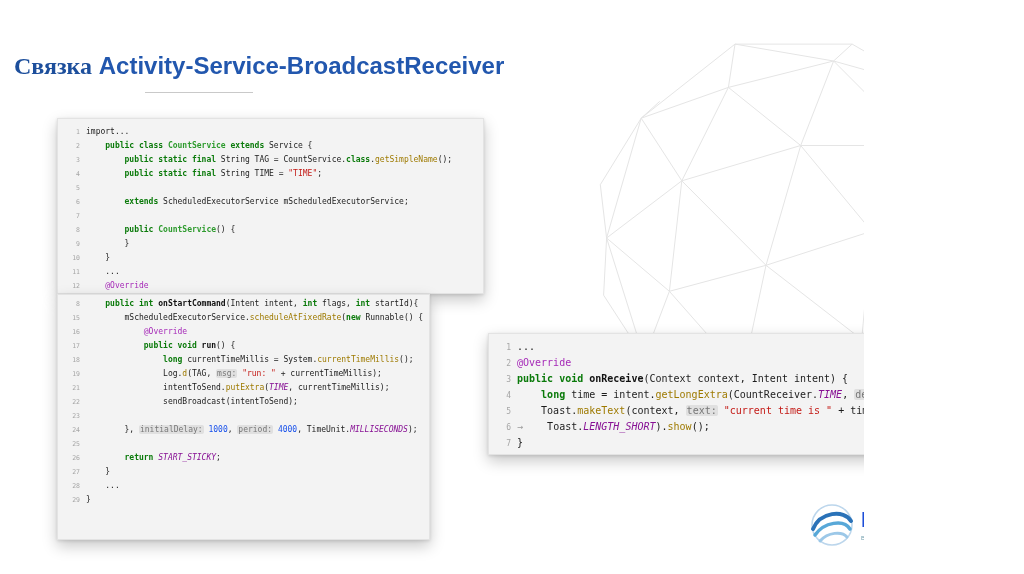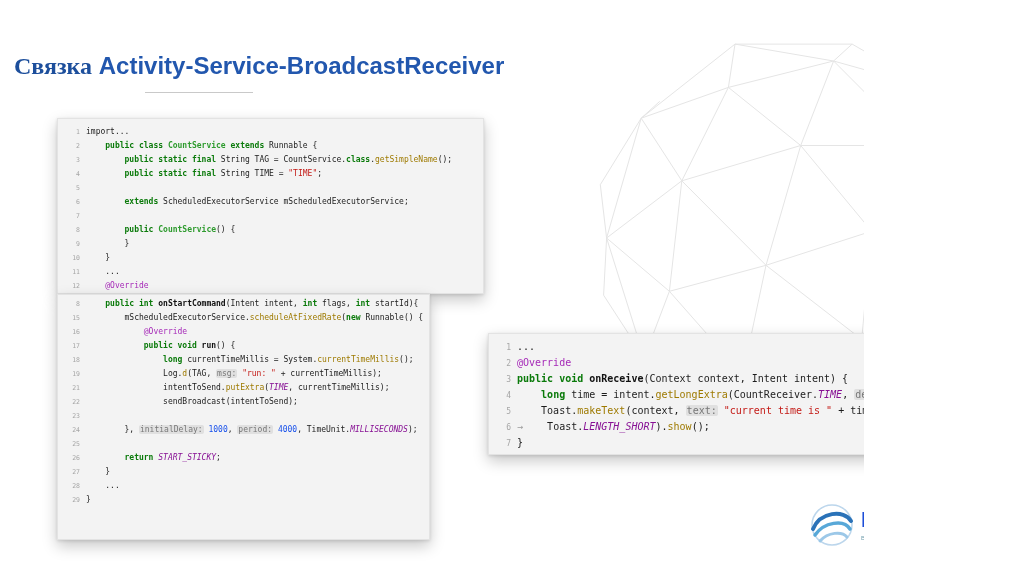--- a/index.html
+++ b/index.html
@@ -124,21 +124,21 @@
     </svg>
 
   <div class="title">
     <span class="prefix">Связка</span>
     <span class="main">Activity-Service-BroadcastReceiver</span>
   </div>
   <div class="title-underline"></div>
 
   <div class="code-card code-sm" id="card-service-top">
       <div class="code-line"><span class="ln">1</span><span class="lt"><span class="seg-p">import...</span></span></div>
-      <div class="code-line"><span class="ln">2</span><span class="lt"><span class="seg-p">    </span><span class="seg-k">public class </span><span class="seg-cl">CountService</span><span class="seg-p"> </span><span class="seg-k">extends</span><span class="seg-p"> Runnable {</span></span></div>
+      <div class="code-line"><span class="ln">2</span><span class="lt"><span class="seg-p">    </span><span class="seg-k">public class </span><span class="seg-cl">CountService</span><span class="seg-p"> </span><span class="seg-k">extends</span><span class="seg-p"> Service {</span></span></div>
       <div class="code-line"><span class="ln">3</span><span class="lt"><span class="seg-p">        </span><span class="seg-k">public static final </span><span class="seg-p">String TAG = CountService.</span><span class="seg-k">class</span><span class="seg-p">.</span><span class="seg-m">getSimpleName</span><span class="seg-p">();</span></span></div>
       <div class="code-line"><span class="ln">4</span><span class="lt"><span class="seg-p">        </span><span class="seg-k">public static final </span><span class="seg-p">String TIME = </span><span class="seg-s">"TIME"</span><span class="seg-p">;</span></span></div>
       <div class="code-line"><span class="ln">5</span><span class="lt"> </span></div>
       <div class="code-line"><span class="ln">6</span><span class="lt"><span class="seg-p">        </span><span class="seg-k">extends </span><span class="seg-p">ScheduledExecutorService mScheduledExecutorService;</span></span></div>
       <div class="code-line"><span class="ln">7</span><span class="lt"> </span></div>
       <div class="code-line"><span class="ln">8</span><span class="lt"><span class="seg-p">        </span><span class="seg-k">public </span><span class="seg-cl">CountService</span><span class="seg-p">() {</span></span></div>
       <div class="code-line"><span class="ln">9</span><span class="lt"><span class="seg-p">        }</span></span></div>
       <div class="code-line"><span class="ln">10</span><span class="lt"><span class="seg-p">    }</span></span></div>
       <div class="code-line"><span class="ln">11</span><span class="lt"><span class="seg-p">    ...</span></span></div>
       <div class="code-line"><span class="ln">12</span><span class="lt"><span class="seg-p">    </span><span class="seg-a">@Override</span></span></div>

